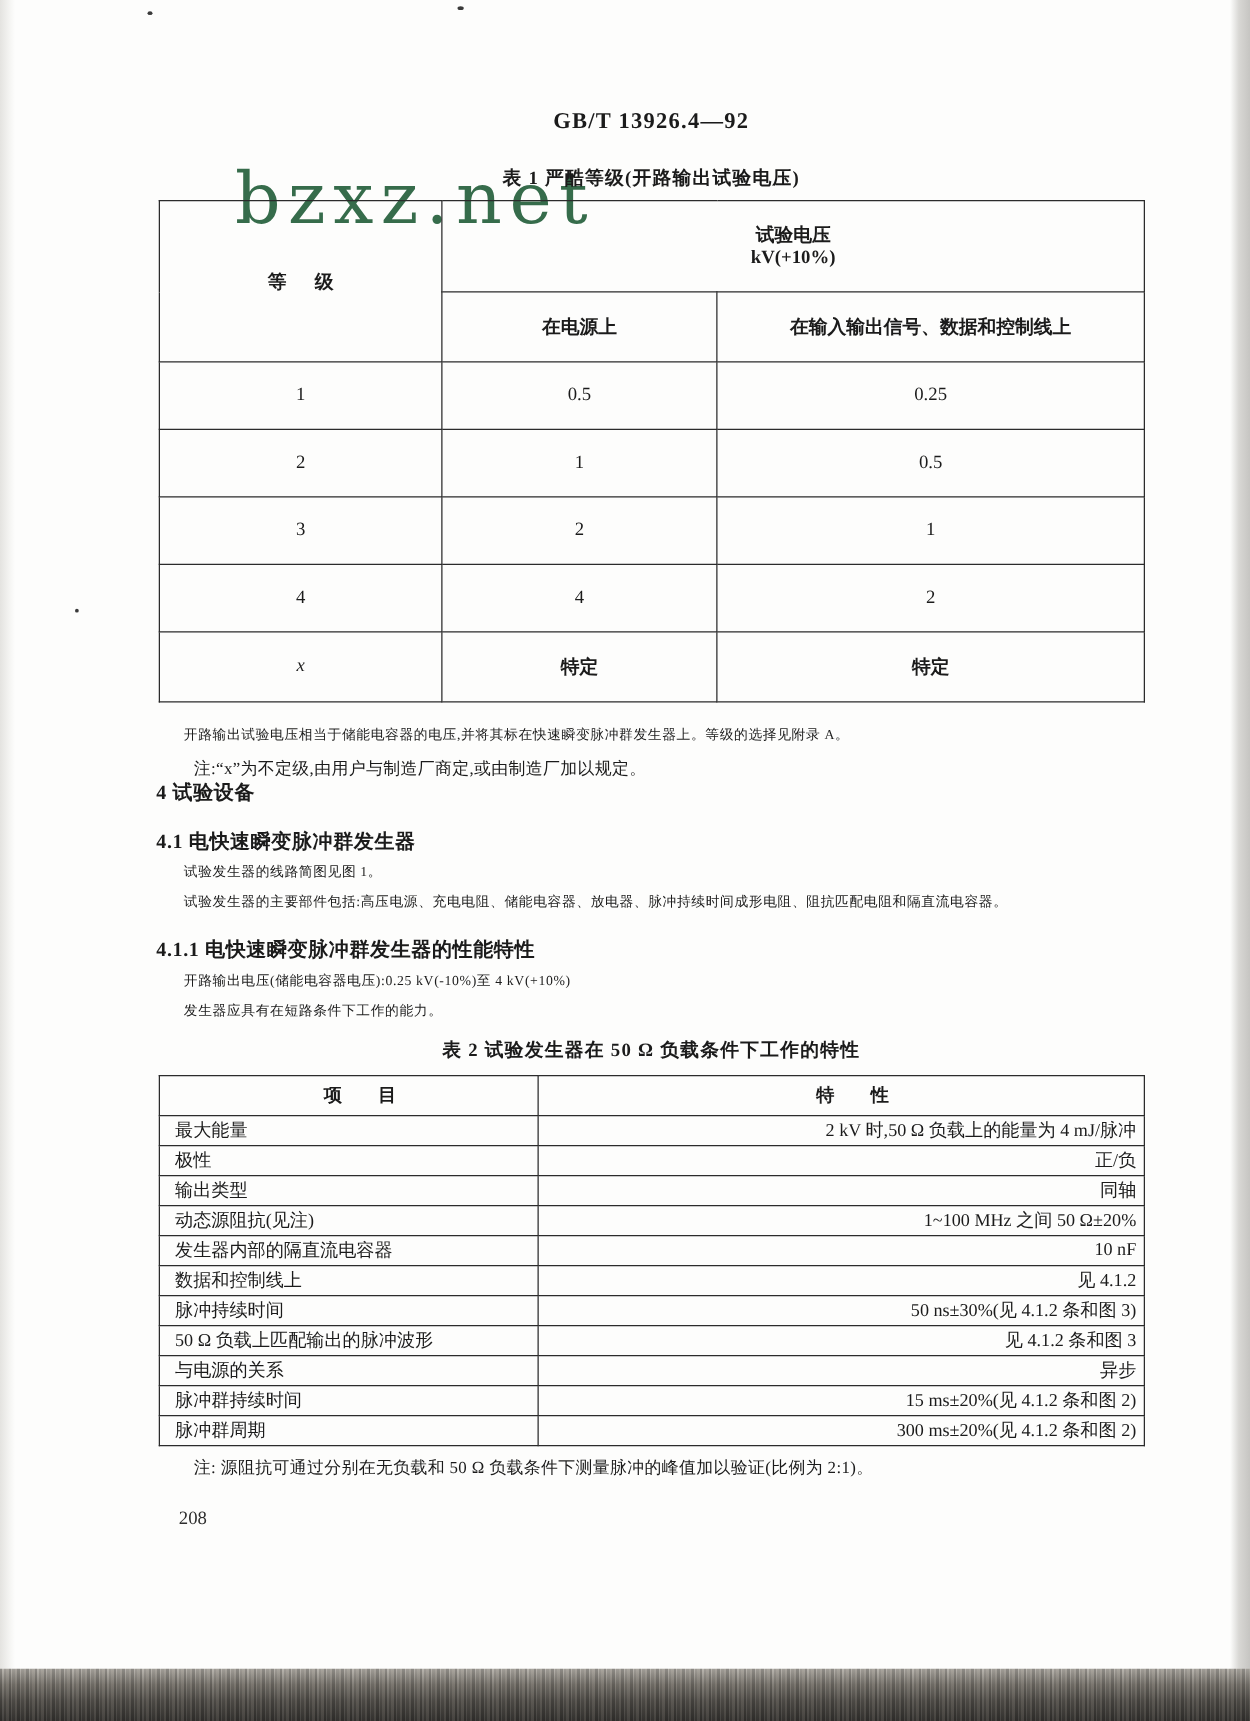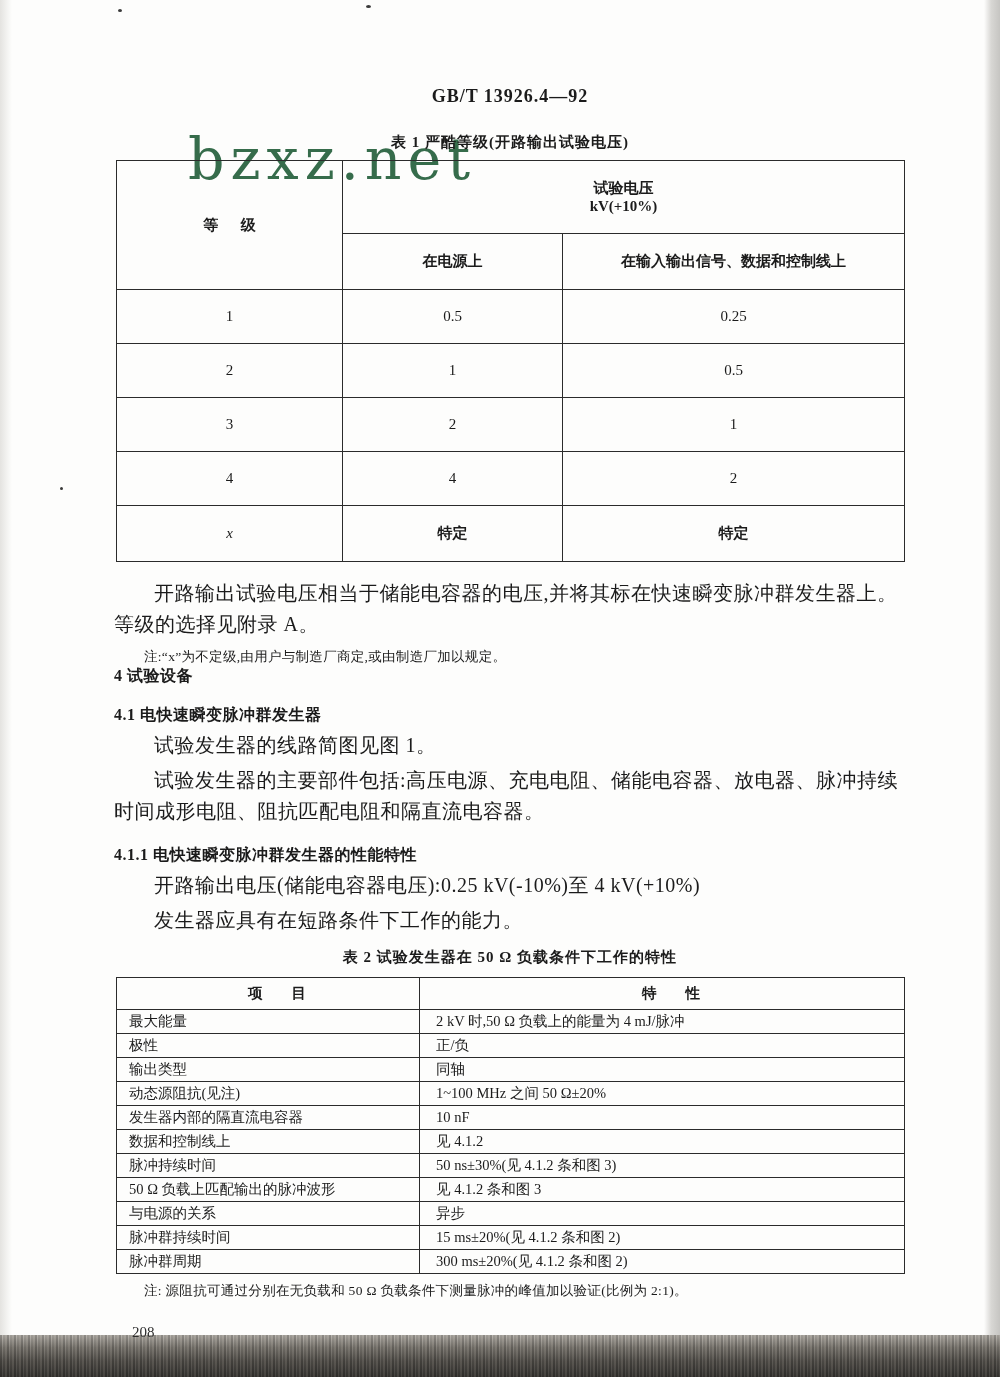--- a/index.html
+++ b/index.html
@@ -41,21 +41,21 @@
     font-weight:normal;
     font-size:57px;
     letter-spacing:6px;
     color:#14532d;
     opacity:.85;
     z-index:1;
     user-select:none;
   }
 
   .content {
-    position:absolute; left:114px; top:0; width:792px; z-index:2;
+    position:absolute; left:125px; top:0; width:792px; z-index:2;
   }
 
   .doc-number {
     margin-top:86px;
     text-align:center;
     font-size:18px;
     font-weight:bold;
     letter-spacing:1px;
   }
 
@@ -76,22 +76,22 @@
   .t1 .h-top { height:70px; }
   .t1 .h-sub td { height:34px; }
   .t1 .drow td { height:33px; }
   .t1 .level-x { font-style:italic; }
   .t1 .bold { font-weight:bold; }
 
   .pre { white-space:pre; }
 
   .para {
     margin-top:16px;
-    font-size:20px;
-    line-height:31px;
+    font-size:11px;
+    line-height:20px;
     text-indent:2em;
     letter-spacing:.5px;
   }
   .para.tight { margin-top:4px; }
   .note {
     margin-top:8px;
     margin-left:30px;
     font-size:13.5px;
     letter-spacing:.3px;
   }
@@ -108,21 +108,21 @@
     font-size:15px;
     font-weight:bold;
     letter-spacing:1px;
   }
 
   .t2 { margin-top:10px; font-size:14.5px; }
   .t2 td { padding:2px 6px; }
   .t2 .hrow td { height:32px; text-align:center; font-weight:bold;padding-left:24px; }
   .t2 .drow td { height:18px; }
   .t2 .c-item  { padding-left:12px; }
-  .t2 .c-prop  { padding-left:16px; }
+  .t2 .c-prop  { padding-left:16px;text-align:right; }
 
   .page-number {
     margin-top:24px;
     margin-left:18px;
     font-size:15px;
     color:#2e2e2e;
   }
 </style>
 </head>
 <body>

